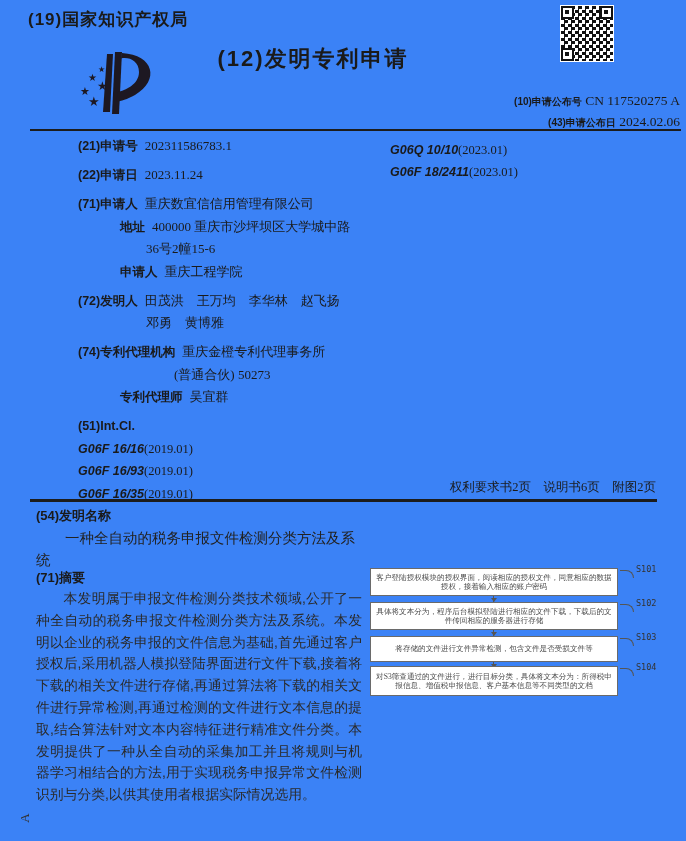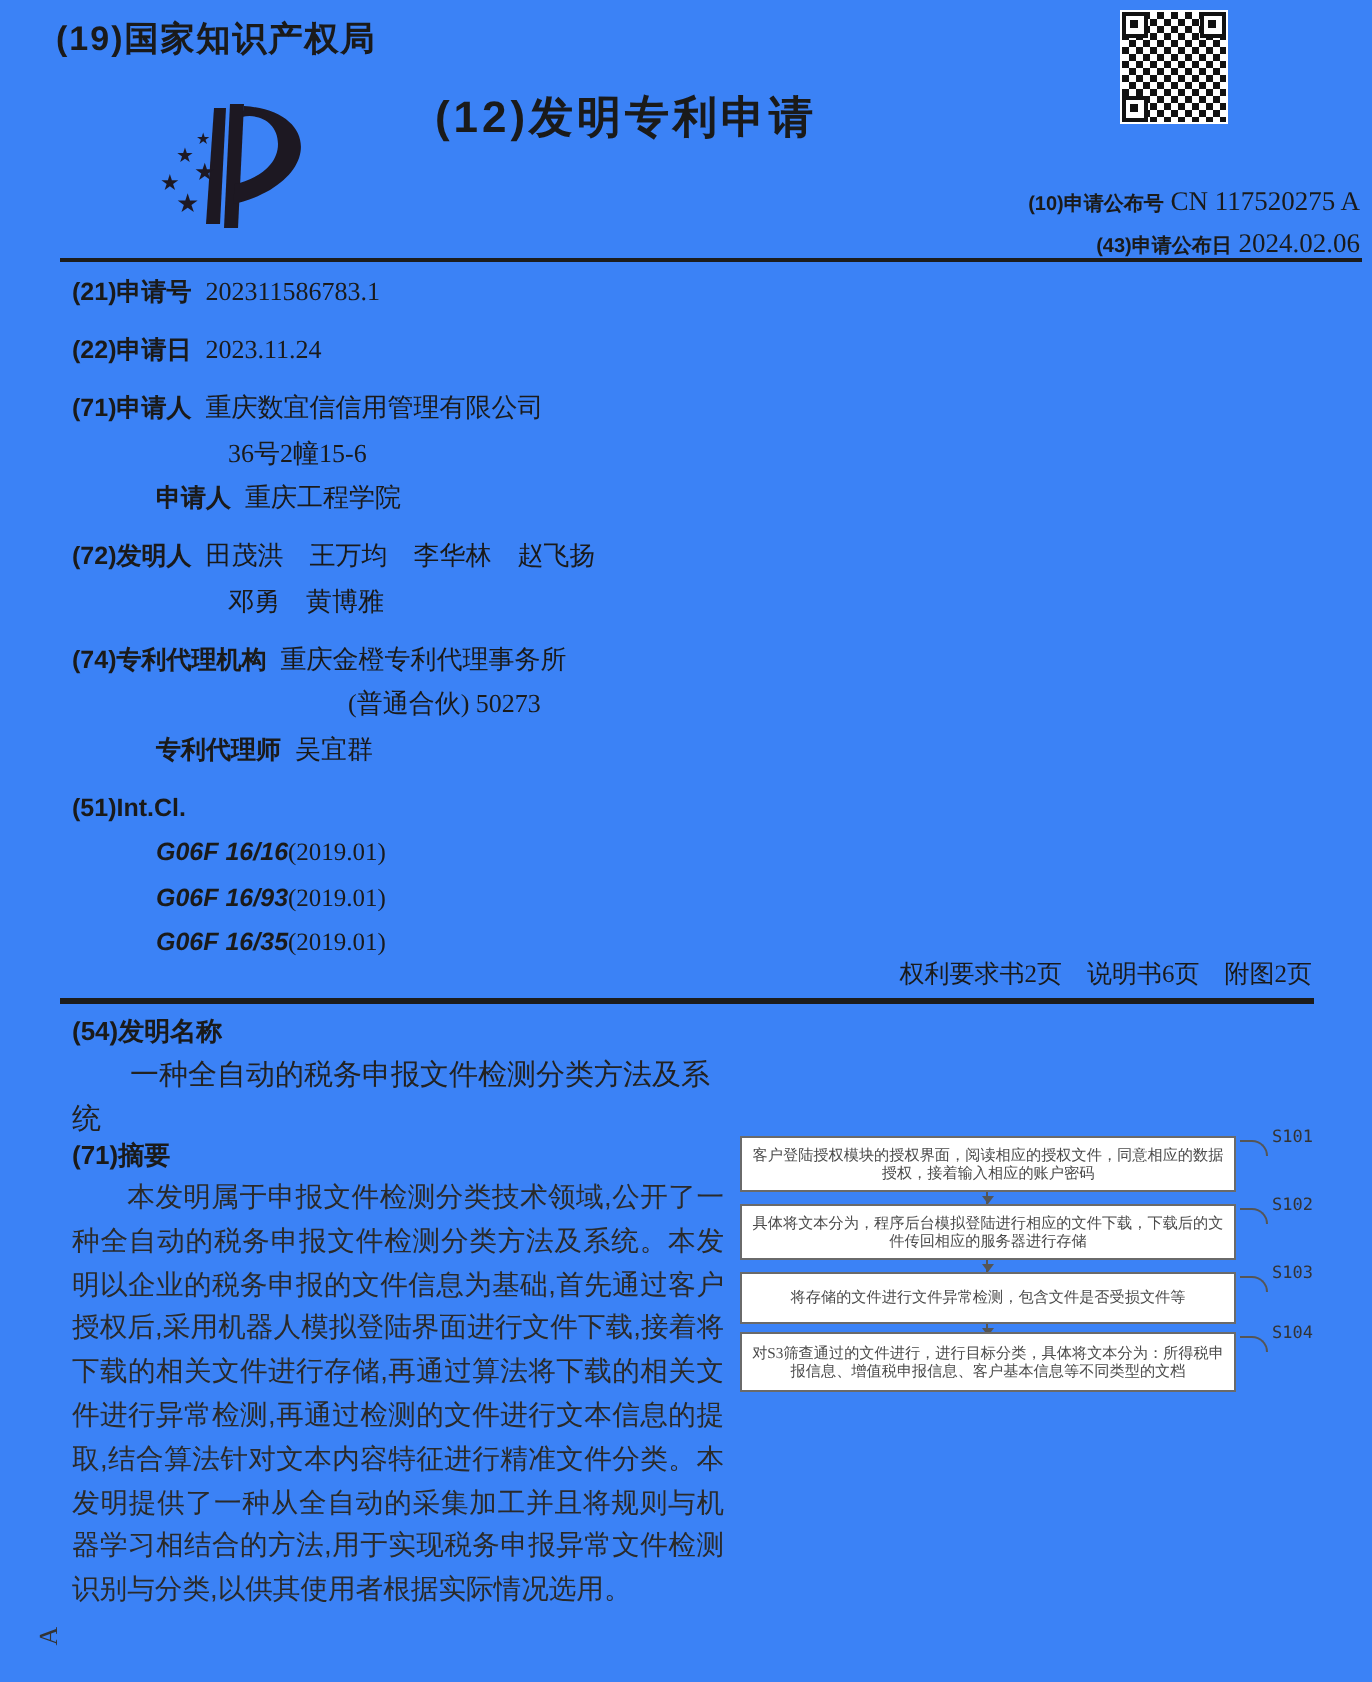--- a/index.html
+++ b/index.html
@@ -32,25 +32,25 @@
   .pub-line .lab { font-size:10px; }
   .pub-1 { top:93px; } .pub-2 { top:114px; }
 
   .rule { background:#1c1c1c; height:2px; }
   .rule-top { left:30px; top:129px; width:651px; }
   .rule-mid { left:30px; top:499px; width:627px; height:2.5px; }
 
   
   .biblio-left { left:36px; top:138px; width:330px; font-size:13px; line-height:16px; }
   .b-row { margin-bottom:6.5px; display:flex; align-items:baseline; }
-  .b-row .lab { font-size:12.5px; white-space:nowrap; margin-right:7px; }
+  .b-row .lab { font-size:12.5px; white-space:nowrap; margin-right:7px;margin-left:42px; }
   .b-row .val { font-size:13px; }
   .gap-lg { margin-bottom:13px; }
   .ind1 { margin-left:42px; }
-  .ind2 { margin-left:78px;font-family:Liberation Serif, serif; }
+  .ind2 { margin-left:110px;font-family:Liberation Serif, serif; }
   .ind3 { margin-left:138px; }
   .ind-code { margin-left:42px; }
   .code { font-style:italic; font-weight:bold; font-size:12.5px; font-family:"Liberation Sans","DejaVu Sans",sans-serif; }
   .code .yr { font-style:normal; font-weight:normal; font-family:"Liberation Serif",serif; }
 
   .biblio-right { left:390px; top:139px; width:290px; font-size:12.5px; line-height:22px; }
   .pages-note { right:30px; top:479px; font-size:12.5px; }
 
   
   .sec54 { left:36px; top:507px; font-size:13px; }
@@ -124,20 +124,24 @@
       <span class="val">202311586783.1</span>
     </div>
     <div class="b-row gap-lg">
       <span class="lab hei">(22)申请日</span>
       <span class="val">2023.11.24</span>
     </div>
     <div class="b-row">
       <span class="lab hei">(71)申请人</span>
       <span class="val">重庆数宜信信用管理有限公司</span>
     </div>
+    <div class="b-row ind1">
+      <span class="lab hei">地址</span>
+      <span class="val">400000 重庆市沙坪坝区大学城中路</span>
+    </div>
     <div class="b-row ind2">
       <span class="val">36号2幢15-6</span>
     </div>
     <div class="b-row gap-lg ind1">
       <span class="lab hei">申请人</span>
       <span class="val">重庆工程学院</span>
     </div>
     <div class="b-row">
       <span class="lab hei">(72)发明人</span>
       <span class="val">田茂洪　王万均　李华林　赵飞扬</span>
@@ -163,20 +167,28 @@
       <span class="code"><span>G06F 16/16</span><span class="yr">(2019.01)</span></span>
     </div>
     <div class="b-row ind-code">
       <span class="code"><span>G06F 16/93</span><span class="yr">(2019.01)</span></span>
     </div>
     <div class="b-row ind-code">
       <span class="code"><span>G06F 16/35</span><span class="yr">(2019.01)</span></span>
     </div>
   </div>
 
+  <div class="abs biblio-right">
+    <div>
+      <span class="code"><span>G06Q 10/10</span><span class="yr">(2023.01)</span></span>
+    </div>
+    <div>
+      <span class="code"><span>G06F 18/2411</span><span class="yr">(2023.01)</span></span>
+    </div>
+  </div>
 
   <div class="abs pages-note">权利要求书2页　说明书6页　附图2页</div>
 
   <div class="abs rule rule-mid"></div>
 
   <div class="abs sec54 hei">(54)发明名称</div>
   <div class="abs inv-title">一种全自动的税务申报文件检测分类方法及系统</div>
 
   <div class="abs sec57 hei">(71)摘要</div>
   <div class="abs abstract">本发明属于申报文件检测分类技术领域,公开了一种全自动的税务申报文件检测分类方法及系统。本发明以企业的税务申报的文件信息为基础,首先通过客户授权后,采用机器人模拟登陆界面进行文件下载,接着将下载的相关文件进行存储,再通过算法将下载的相关文件进行异常检测,再通过检测的文件进行文本信息的提取,结合算法针对文本内容特征进行精准文件分类。本发明提供了一种从全自动的采集加工并且将规则与机器学习相结合的方法,用于实现税务申报异常文件检测识别与分类,以供其使用者根据实际情况选用。</div>

